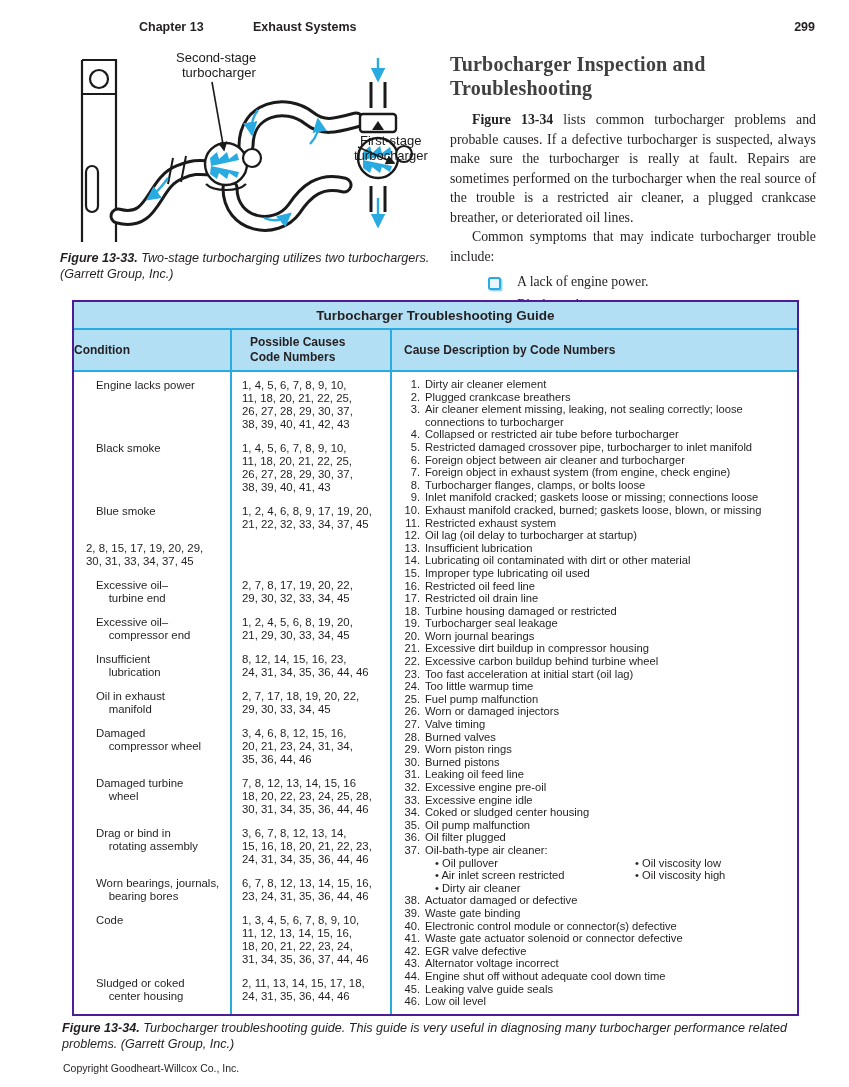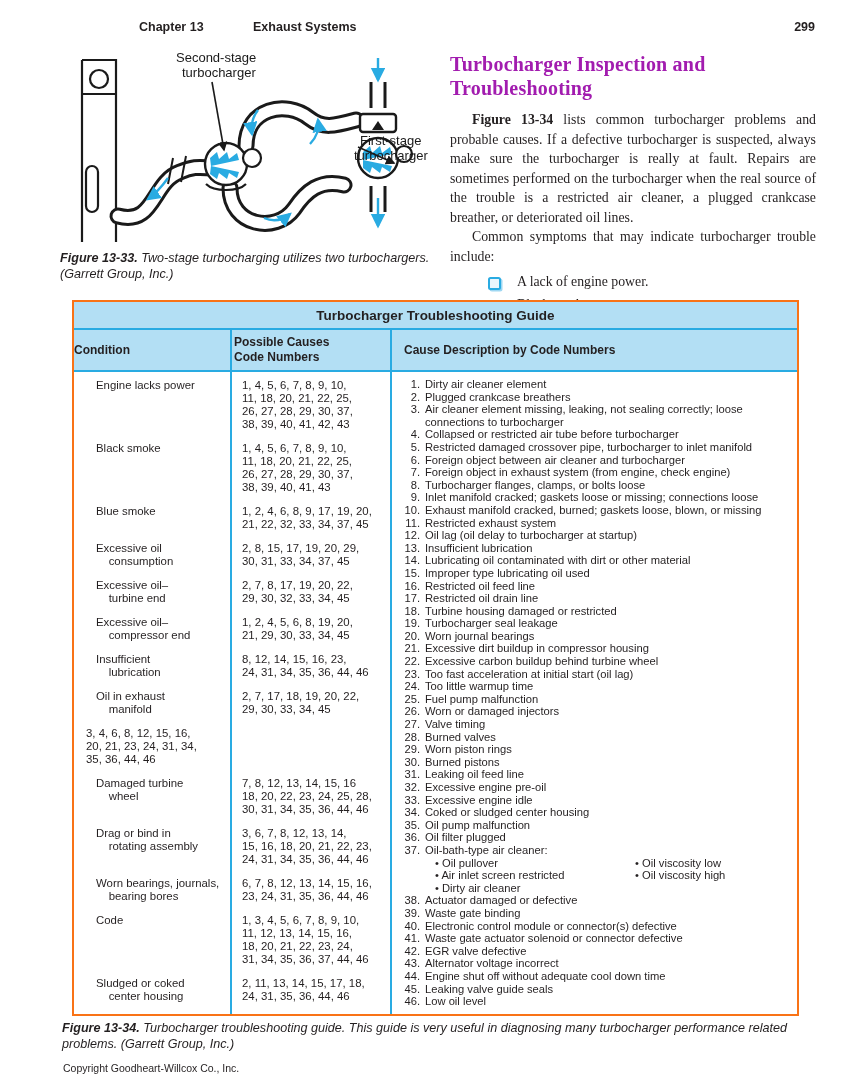--- a/index.html
+++ b/index.html
@@ -17,48 +17,48 @@
   
   .fig33{position:absolute; left:60px; top:46px; width:382px;}
   .fig33 svg{display:block;}
   .figcap{font-size:12.6px; font-style:italic; line-height:1.3; color:#231f20; margin-top:8px;}
   .figcap b{font-style:italic;}
 
   
   .article{position:absolute; left:450px; top:52px; width:366px;}
   .article h1{
     font-family:"Liberation Serif", serif; font-size:20px; line-height:1.2;
-    margin:0 0 10px 0; color:#a21caf; letter-spacing:.2px;
+    margin:0 0 10px 0; color:#404040; letter-spacing:.2px;
   }
   .article p{
     font-family:"Liberation Serif", serif; font-size:13.8px; line-height:1.42;
     margin:0; text-align:justify;
   }
   .article p.indent{text-indent:22px;}
   .symptoms{margin:4px 0 0 38px;}
   .symptom{display:flex; align-items:flex-start; margin:7px 0; font-family:"Liberation Serif", serif; font-size:13.8px;}
   .chk{
     flex:0 0 auto; width:9px; height:9px; margin:3px 16px 0 0;
     border:2px solid #29abe2; border-radius:2.5px; background:#eaf6fd;
     box-shadow:1.5px 1.5px 0 #9ed7f2;
   }
 
   
-  .ts-table{position:absolute; left:72px; top:300px; width:727px; border:2px solid #f97316; box-sizing:border-box; background:#fff;}
+  .ts-table{position:absolute; left:72px; top:300px; width:727px; border:2px solid #4c1d95; box-sizing:border-box; background:#fff;}
   .ts-title{
     background:#b3dff4; text-align:center; font-weight:bold; font-size:13.5px;
     padding:6px 0 5px 0; border-bottom:2px solid #29abe2;
   }
   .ts-grid{position:relative;}
   .vline{position:absolute; top:0; bottom:0; width:0; border-left:2px solid #29abe2;}
   .v1{left:156px;} .v2{left:316px;}
   .ts-headrow{display:flex; background:#b3dff4; border-bottom:2px solid #29abe2; height:40px; align-items:center;}
   .th{font-weight:bold; font-size:12px; line-height:1.25; box-sizing:border-box;}
   .th.c1{width:156px; padding-left:0;}
-  .th.c2{width:160px; padding-left:4px; white-space:pre-line;}
+  .th.c2{width:160px; padding-left:20px; white-space:pre-line;}
   .th.c3{flex:1; padding-left:14px;}
   .ts-body{display:flex; background:#fff;}
   .col-left{width:316px; box-sizing:border-box; padding-top:7px; display:flex; flex-direction:column;}
   .trow{display:flex; margin-bottom:11px;}
   .tc{font-size:11.4px; line-height:13px; white-space:pre-wrap; box-sizing:border-box;}
   .tc.cond{width:156px; padding-left:22px;}
   .tc.codes{width:160px; padding-left:12px;}
   .col-right{flex:1; box-sizing:border-box; padding:6px 6px 6px 8px;}
   .cause{display:flex; font-size:11.2px; line-height:12.6px;}
   .cnum{flex:0 0 22px; text-align:right; margin-right:5px;}
@@ -202,22 +202,20 @@
 11, 18, 20, 21, 22, 25,
 26, 27, 28, 29, 30, 37,
 38, 39, 40, 41, 43</div>
           </div>
             <div class="trow">
             <div class="tc cond">Blue smoke</div>
             <div class="tc codes">1, 2, 4, 6, 8, 9, 17, 19, 20,
 21, 22, 32, 33, 34, 37, 45</div>
           </div>
             <div class="trow">
-            <div class="tc cond">Excessive oil
-    consumption</div>
             <div class="tc codes">2, 8, 15, 17, 19, 20, 29,
 30, 31, 33, 34, 37, 45</div>
           </div>
             <div class="trow">
             <div class="tc cond">Excessive oil–
     turbine end</div>
             <div class="tc codes">2, 7, 8, 17, 19, 20, 22,
 29, 30, 32, 33, 34, 45</div>
           </div>
             <div class="trow">
@@ -232,20 +230,22 @@
             <div class="tc codes">8, 12, 14, 15, 16, 23,
 24, 31, 34, 35, 36, 44, 46</div>
           </div>
             <div class="trow">
             <div class="tc cond">Oil in exhaust
     manifold</div>
             <div class="tc codes">2, 7, 17, 18, 19, 20, 22,
 29, 30, 33, 34, 45</div>
           </div>
             <div class="trow">
+            <div class="tc cond">Damaged
+    compressor wheel</div>
             <div class="tc codes">3, 4, 6, 8, 12, 15, 16,
 20, 21, 23, 24, 31, 34,
 35, 36, 44, 46</div>
           </div>
             <div class="trow">
             <div class="tc cond">Damaged turbine
     wheel</div>
             <div class="tc codes">7, 8, 12, 13, 14, 15, 16
 18, 20, 22, 23, 24, 25, 28,
 30, 31, 34, 35, 36, 44, 46</div>

